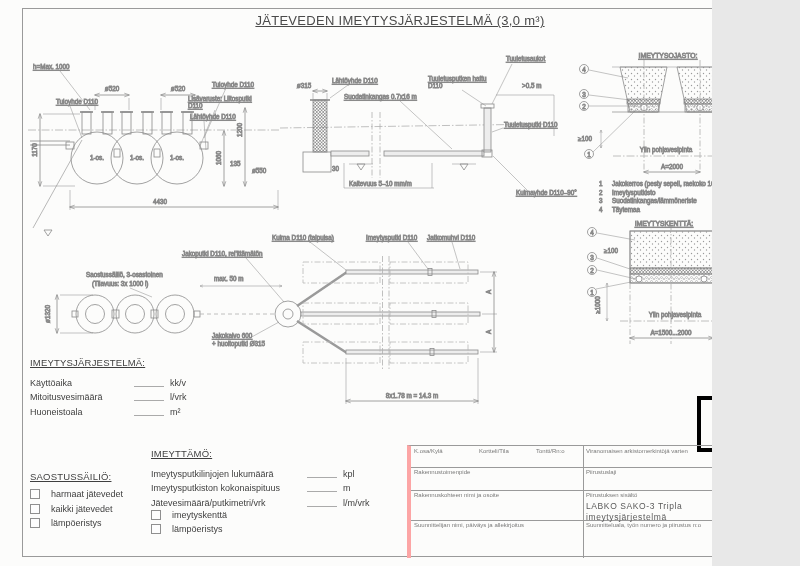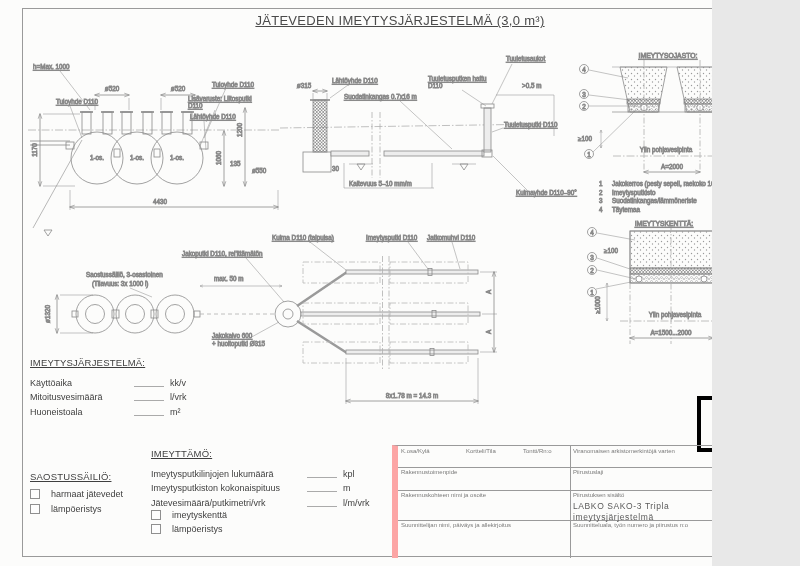--- a/index.html
+++ b/index.html
@@ -28,22 +28,22 @@
   #imeyttamo-form .lbl{width:156px;}
   
   .logo-box{position:absolute;left:697px;top:396px;width:93px;height:48px;border:4px solid #000000;
             display:flex;flex-direction:column;align-items:center;justify-content:center;}
   .wavin-oval{border:2.5px solid #3d3d3d;border-radius:13px;padding:0 8px;font-weight:bold;
             font-size:12.5px;letter-spacing:1.5px;color:#3d3d3d;line-height:1.15;}
   .labko-row{font-weight:bold;font-size:12px;color:#3d3d3d;letter-spacing:.5px;line-height:1.1;}
   .labko-row .flower{font-size:10px;}
   .piirno{font-size:5.5px;color:#999;}
   
-  .tblock{position:absolute;left:392px;top:445px;width:386px;height:112px;border-top:1px solid #9a9a9a;
-          border-left:6px solid #fca5a5;font-size:6px;color:#7a7a7a;}
+  .tblock{position:absolute;left:407px;top:445px;width:386px;height:112px;border-top:1px solid #9a9a9a;
+          border-left:4px solid #fca5a5;font-size:6px;color:#7a7a7a;}
   .tblock .vline{position:absolute;left:172px;top:0;bottom:0;border-left:1px solid #9a9a9a;}
   .tblock .hline{position:absolute;left:0;right:0;border-top:1px solid #9a9a9a;}
   .cell{position:absolute;padding:2px 3px;box-sizing:border-box;}
   .cell .right{float:right;}
   .tb-content{font-size:8.5px;color:#5a5a5a;letter-spacing:.6px;margin-top:3px;line-height:1.25;}
   .timestamp{position:absolute;right:3px;bottom:3px;font-size:7px;font-weight:bold;color:#4a4a4a;}
 </style>
 </head>
 <body>
 
@@ -367,20 +367,24 @@
   </div>
 
   <div class="form" id="saostus-form">
     <h4>SAOSTUSSÄILIÖ:</h4>
     <div class="crow">
         <span class="cb"></span>
         <span>harmaat jätevedet</span>
       </div>
     <div class="crow">
         <span class="cb"></span>
+        <span>kaikki jätevedet</span>
+      </div>
+    <div class="crow">
+        <span class="cb"></span>
         <span>lämpöeristys</span>
       </div>
   </div>
 
   <div class="form" id="imeyttamo-form">
     <h4>IMEYTTÄMÖ:</h4>
     <div class="frow">
         <span class="lbl">Imeytysputkilinjojen lukumäärä</span>
         <span class="line"></span>
         <span>kpl</span>

